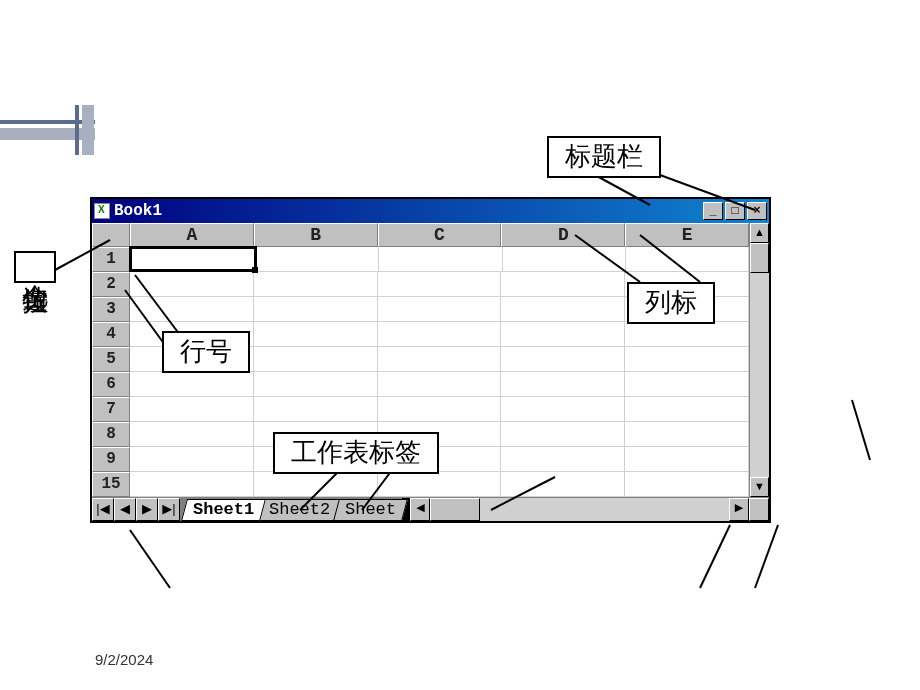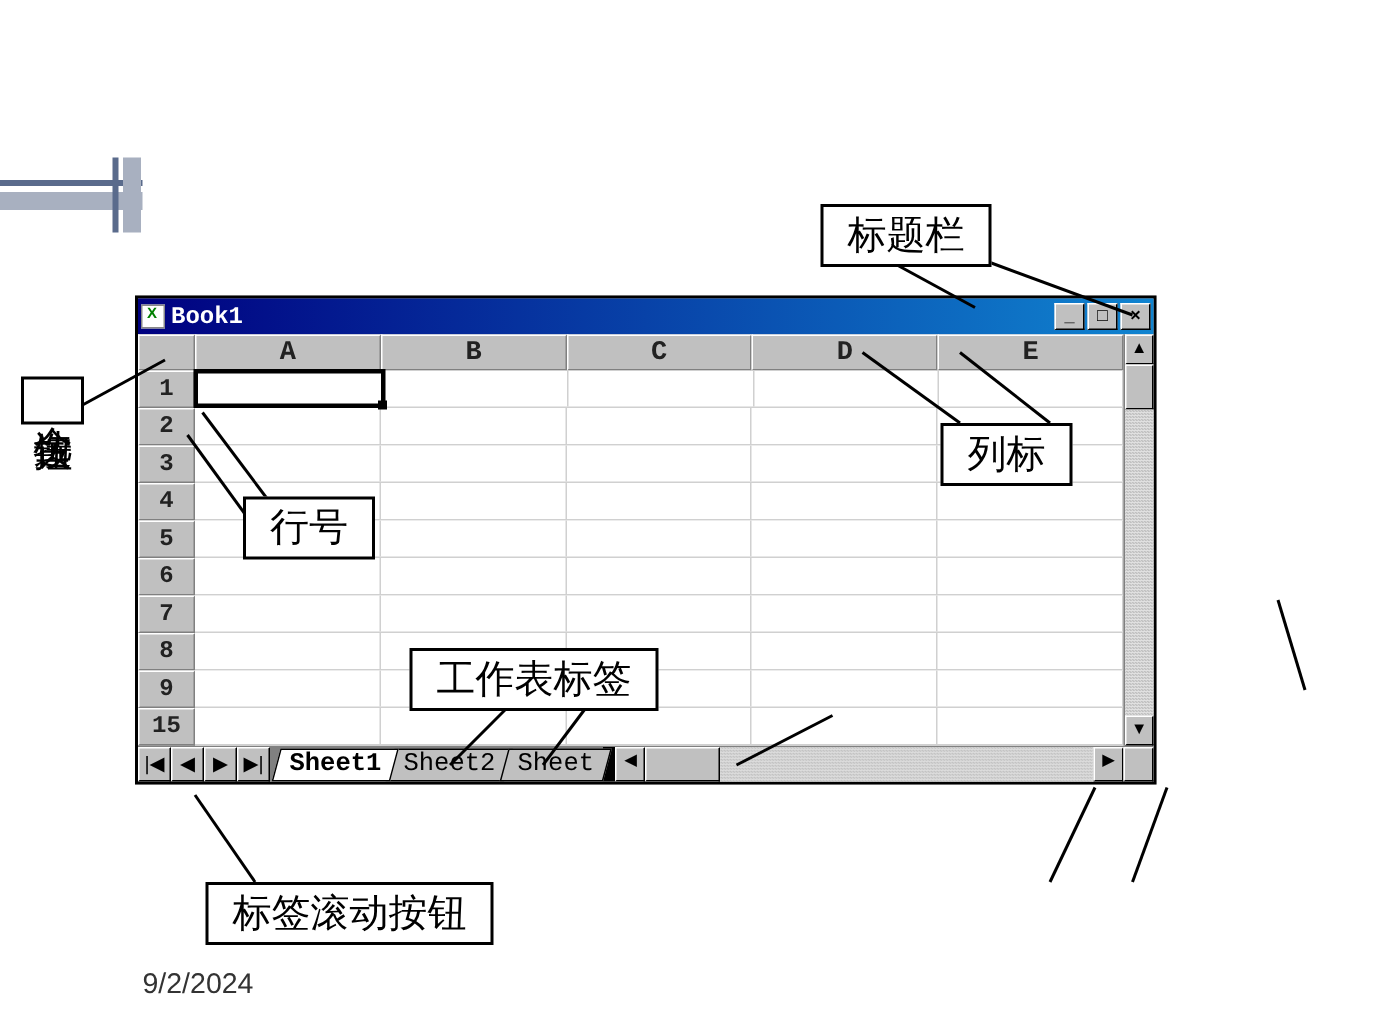--- a/index.html
+++ b/index.html
@@ -57,38 +57,37 @@
     .tabs { display: flex; background: #808080; flex: 0 0 auto; align-items: flex-end; padding-left: 4px; }
     .tab { font-family: "Courier New"; font-size: 17px; padding: 0 8px; border: 1px solid #000; background: #c0c0c0; transform: skewX(-15deg); margin-right: -3px; cursor: pointer; height: 22px; line-height: 20px; }
     .tab.active { background: #fff; font-weight: bold; z-index: 1; }
     .tab span { display: inline-block; transform: skewX(15deg); }
     .tabsplit { width: 8px; background: #000; cursor: ew-resize; }
     .hscroll { flex: 1; display: flex; background: #c0c0c0; }
     .htrack { flex: 1; background: repeating-conic-gradient(#c0c0c0 0% 25%, #e0e0e0 0% 50%) 50% / 2px 2px; display:flex; }
     .hthumb { width: 50px; background: #c0c0c0; border: 1px solid; border-color: #fff #000 #000 #fff; }
     .bcorner { width: 20px; background:#c0c0c0; border: 1px solid; border-color: #fff #000 #000 #fff; }
     
-    .date-footer { position: absolute; left: 95px; bottom: 22px; font-size: 19px; font-family: Arial; color: #333; }
+    .date-footer { position: absolute; left: 95px; bottom: 22px; font-size: 15px; font-family: Arial; color: #333; }
   </style>
 </head>
 <body>
 
 <div class="slide">
   <div class="deco-h"></div>
   <div class="deco-h2"></div>
   <div class="deco-v"></div>
   <div class="deco-v2"></div>
 
 
   <div class="callout" style="left:547px; top:136px;">标题栏</div>
   <div class="callout vertical" style="left:14px; top:251px;">全选按钮</div>
   <div class="callout" style="left:162px; top:331px;">行号</div>
   <div class="callout" style="left:627px; top:282px;">列标</div>
   <div class="callout" style="left:273px; top:432px;">工作表标签</div>
-  <div class="callout" style="left:137px; top:588px;">标签滚动按钮</div>
 
   <svg class="lines">
     <line x1="595" y1="175" x2="650" y2="205" stroke="#000" stroke-width="2"></line>
     <line x1="660" y1="175" x2="755" y2="210" stroke="#000" stroke-width="2"></line>
     <line x1="55" y1="270" x2="110" y2="240" stroke="#000" stroke-width="2"></line>
     <line x1="125" y1="290" x2="165" y2="345" stroke="#000" stroke-width="2"></line>
     <line x1="180" y1="335" x2="135" y2="275" stroke="#000" stroke-width="2"></line>
     <line x1="640" y1="282" x2="575" y2="235" stroke="#000" stroke-width="2"></line>
     <line x1="700" y1="282" x2="640" y2="235" stroke="#000" stroke-width="2"></line>
     <line x1="852" y1="400" x2="870" y2="460" stroke="#000" stroke-width="2"></line>

